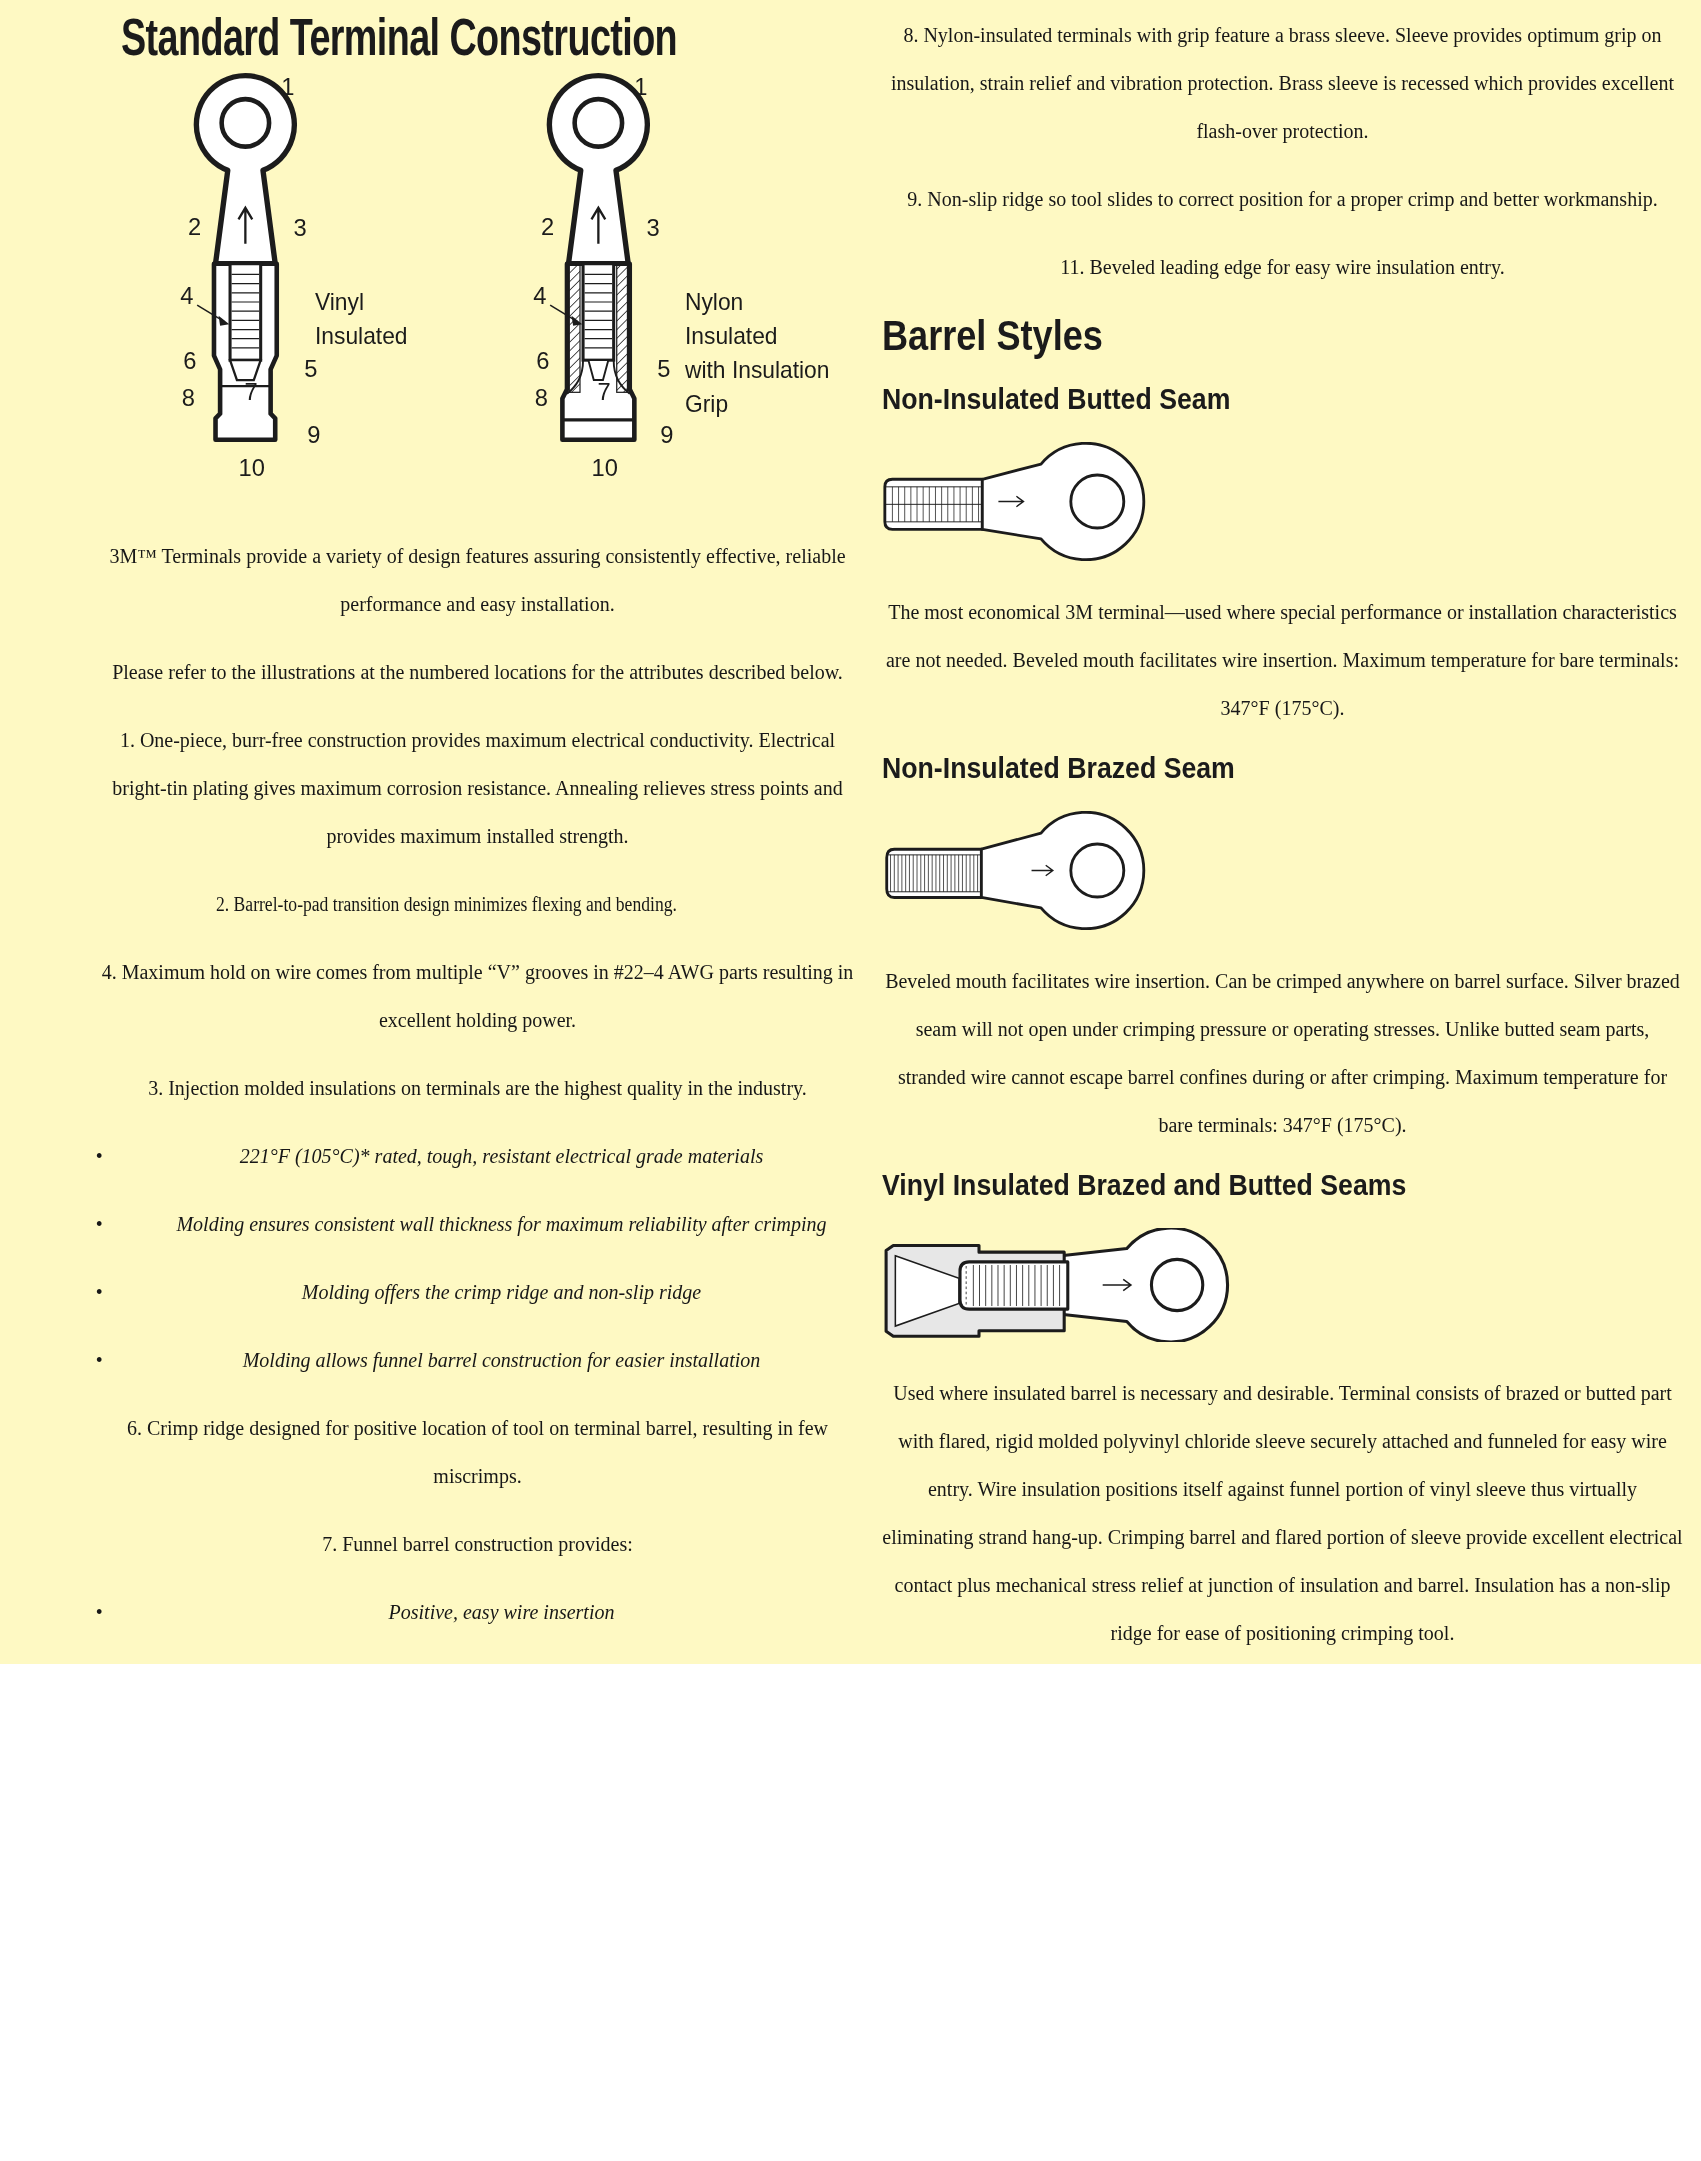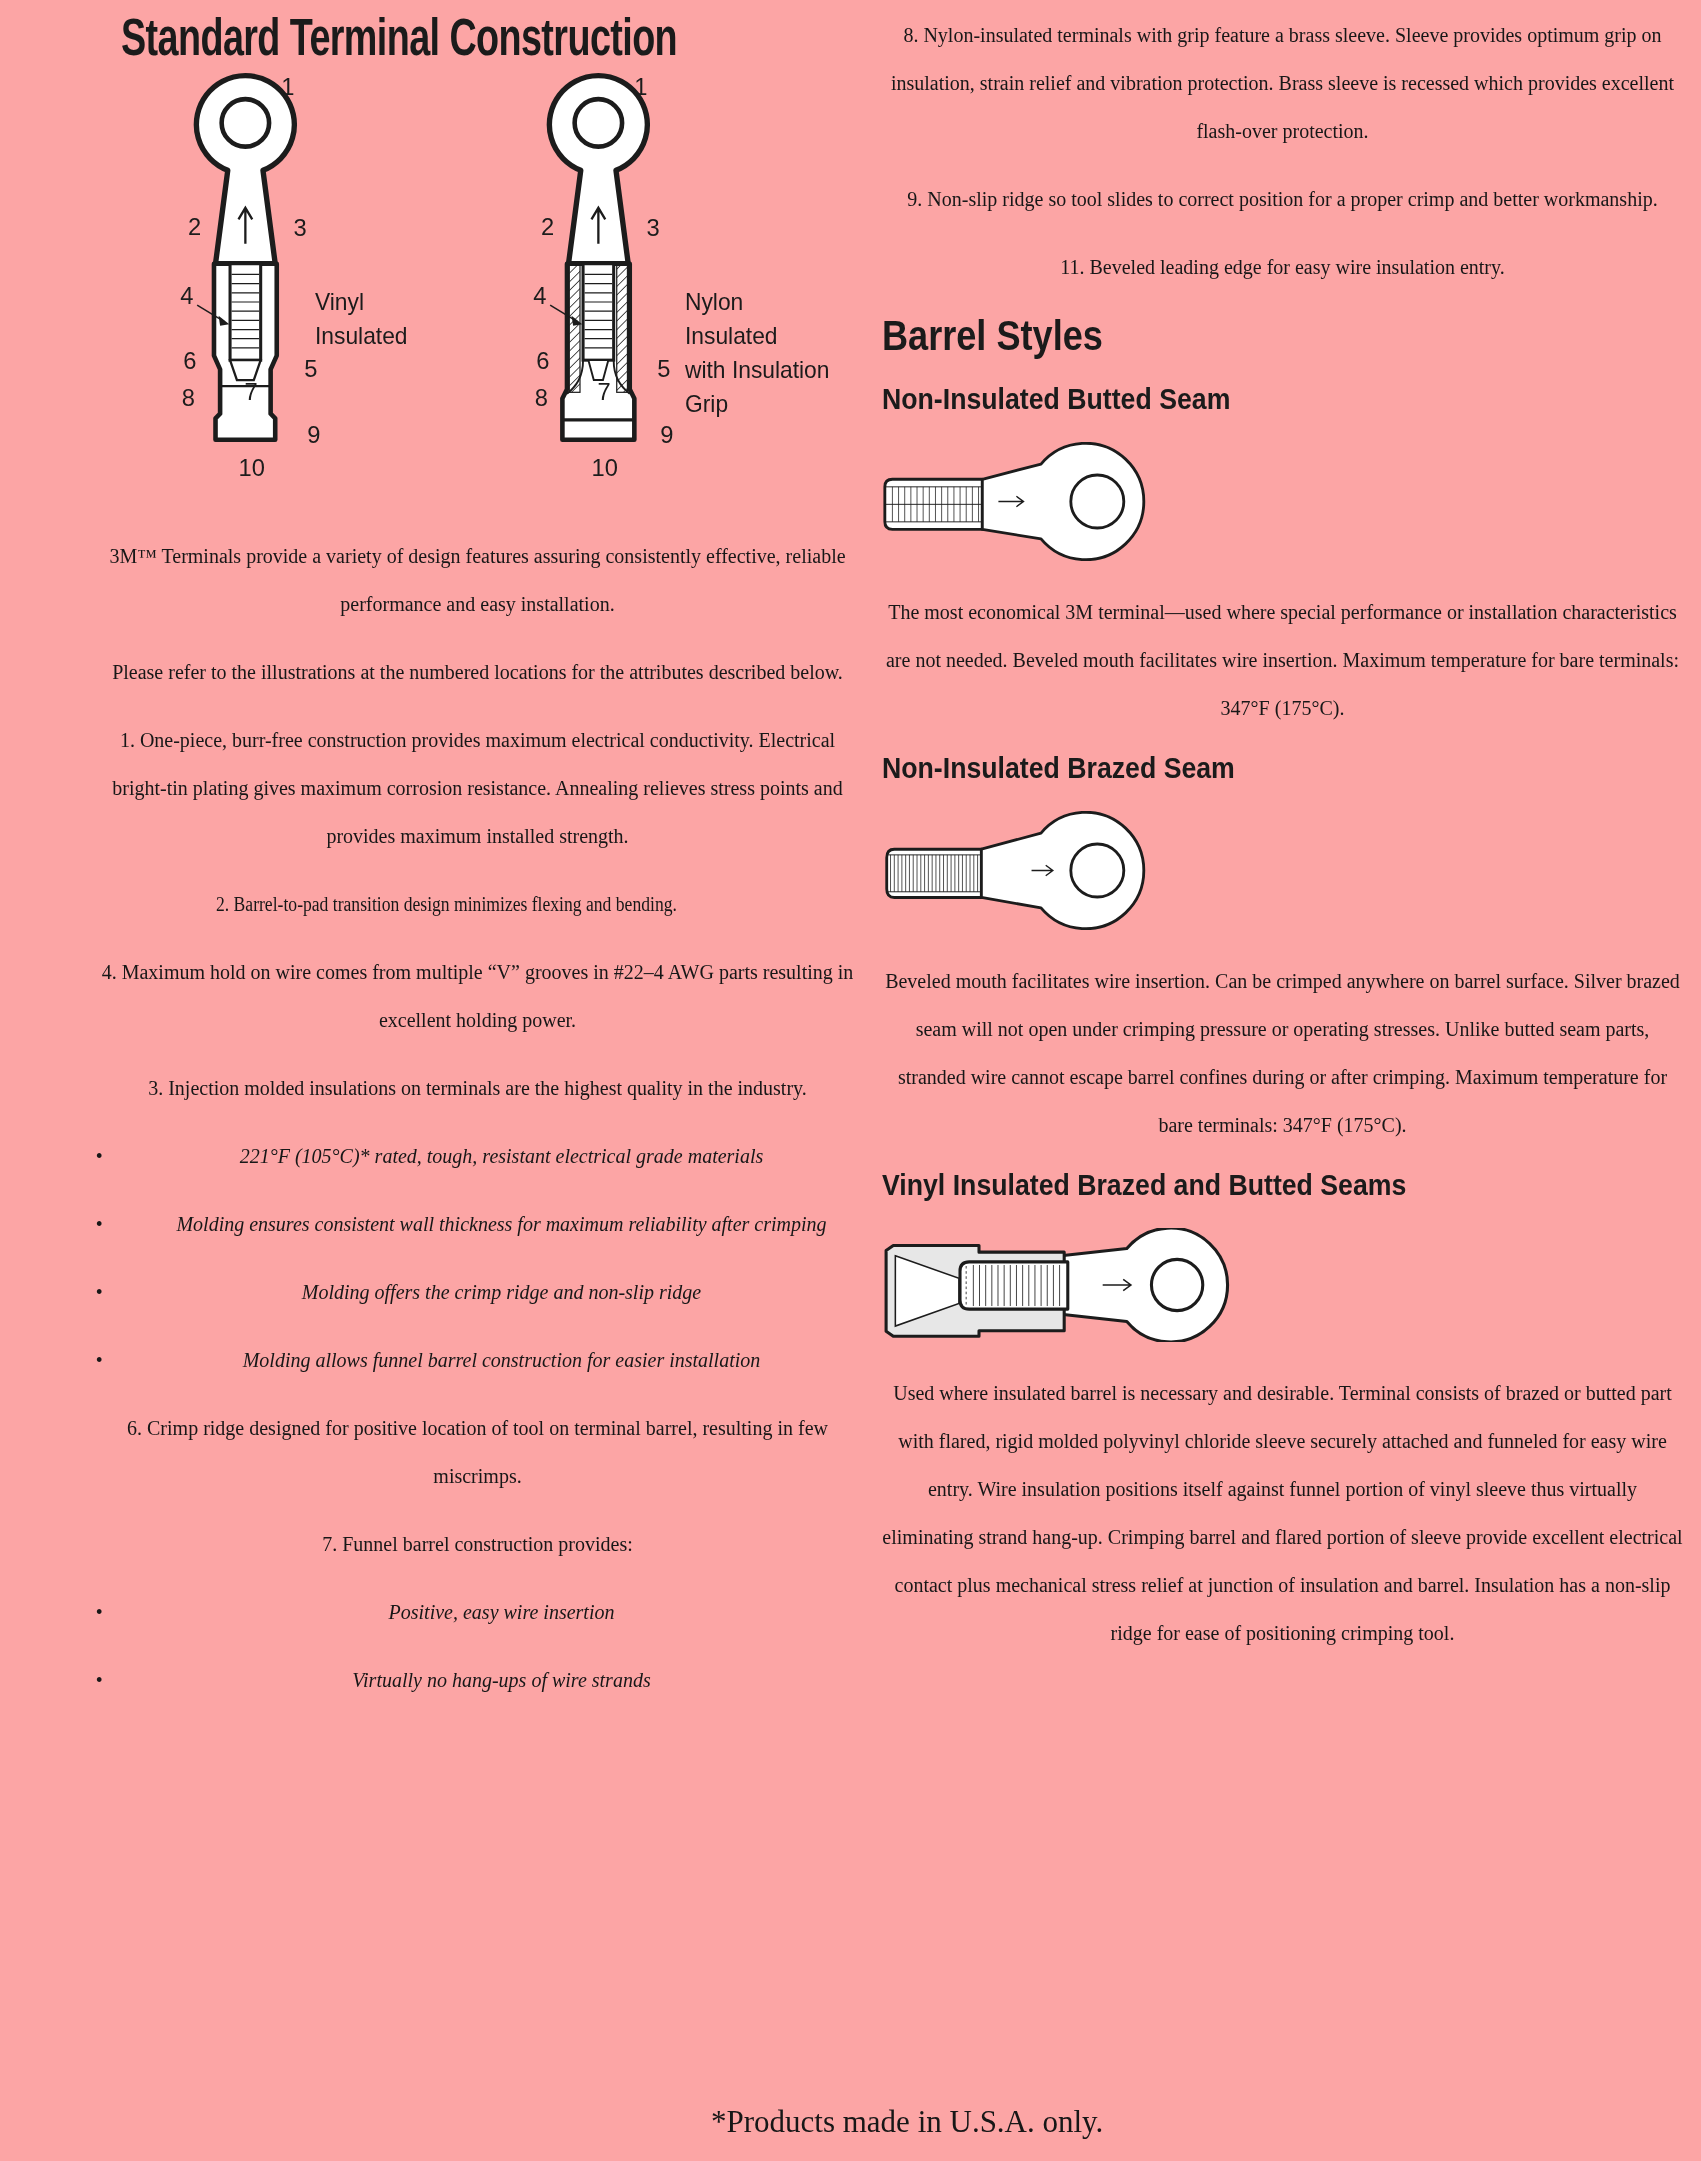--- a/index.html
+++ b/index.html
@@ -1,16 +1,16 @@
 <!DOCTYPE html>
 <html style="font-size:12.3px"><head>
 <meta charset="utf-8">
 <style>
   html,body{margin:0;padding:0;background:#fff;}
-  .page{position:relative;width:1701px;height:2161px;background:#fca5a5;color:#171717;
+  .page{position:relative;width:1701px;height:1664px;background:#fef9c3;color:#171717;
         font-family:"Liberation Serif","DejaVu Serif",serif;overflow:hidden;}
   .page-title{position:absolute;left:121px;top:7.7px;margin:0;
         font-family:"Liberation Sans","DejaVu Sans",sans-serif;font-weight:bold;
         font-size:51px;letter-spacing:-0.8px;color:#1b1b1b;white-space:nowrap;
         transform:scaleX(0.74);transform-origin:left top;}
   .colL{position:absolute;left:94px;top:532px;width:767px;}
   .colR{position:absolute;left:882px;top:10.7px;width:801px;}
   .colL p,.colR p{margin:0 0 20px 0;font-size:20px;line-height:48px;text-align:center;}
   .squeeze{white-space:nowrap;display:inline-block;transform:scaleX(0.88);transform-origin:left top;}
   .bullet{position:relative;padding-left:48px;font-style:italic;}

